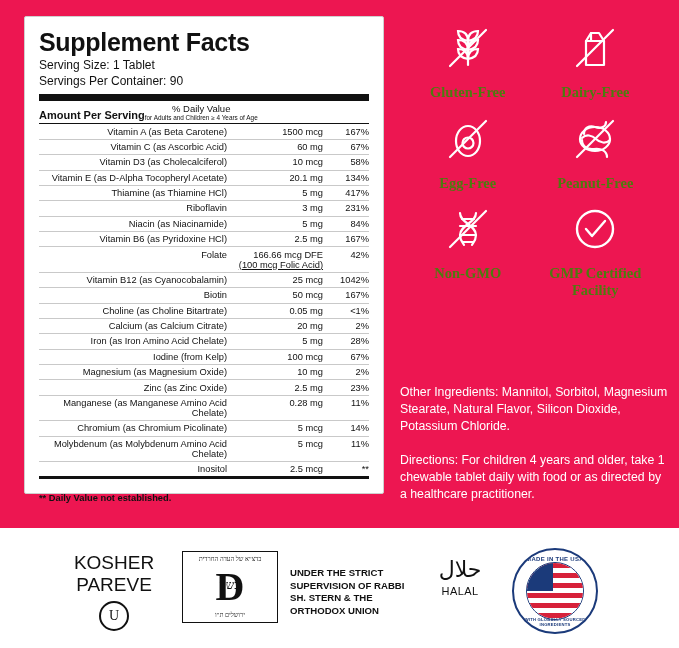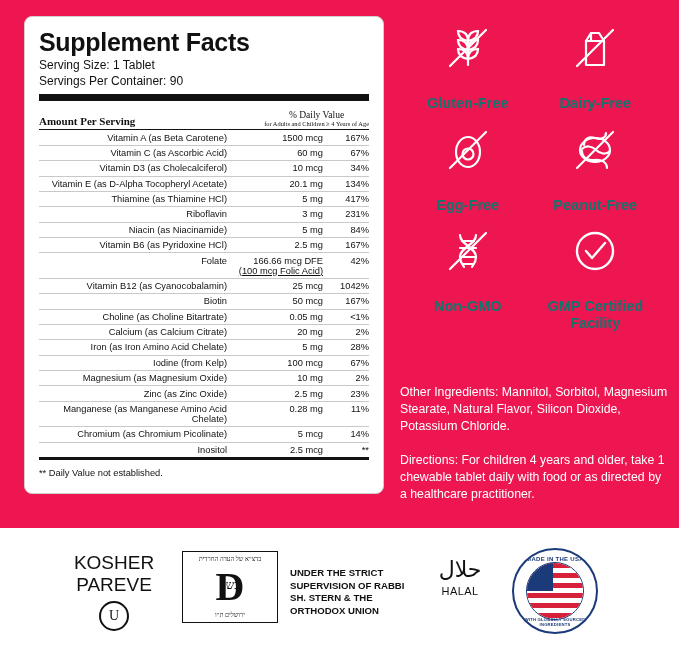--- a/index.html
+++ b/index.html
@@ -14,61 +14,61 @@
     position:absolute;left:0;top:0;width:679px;height:528px;
     background:#ed1651;
   }
   .bottom-bar{
     position:absolute;left:0;top:528px;width:679px;height:120px;background:#ffffff;
   }
 
   
   .panel{
     position:absolute;left:24px;top:16px;width:360px;height:478px;
-    background:#ffffff;border:1px solid #cfcfcf;border-radius:8px;
+    background:#ffffff;border:1px solid #cfcfcf;border-radius:2px;
     box-sizing:border-box;
     padding:12px 14px 10px 14px;
   }
   .sf-title{
     font-size:25px;font-weight:bold;color:#111;letter-spacing:-0.3px;line-height:1.05;
     margin:0 0 3px 0;
   }
   .sf-sub{font-size:12px;color:#111;line-height:1.32;}
   .rule-thick{height:7px;background:#111;margin:4px 0 0 0;}
   .rule-med{height:3px;background:#111;}
   .rule-thin{height:1px;background:#111;}
 
-  .hdr-row{display:flex;align-items:flex-end;justify-content:space-between;padding:9px 0 2px 0;font-family:Liberation Serif, serif;}
+  .hdr-row{display:flex;align-items:flex-end;padding:3px 0 2px 0;}
   .hdr-left{font-size:11px;font-weight:bold;color:#111;}
   .hdr-right{text-align:center;line-height:1.1;}
   .hdr-dv{font-size:9.5px;color:#111;}
   .hdr-note{font-size:6.4px;color:#111;}
 
   table.sf{width:100%;border-collapse:collapse;}
   table.sf td{
     font-size:9.3px;color:#111;padding:2.2px 0;vertical-align:top;
     border-bottom:1px solid #c9c9c9;
   }
   table.sf tr:last-child td{border-bottom:none;}
   td.nm{text-align:right;padding-right:4px;}
   td.amt{text-align:right;white-space:nowrap;padding-right:2px;width:96px;}
   td.dv{text-align:right;white-space:nowrap;width:46px;}
   .sub-line{font-size:9.3px;color:#111;text-decoration:underline;}
 
-  .footnote{font-size:9.3px;color:#111;padding-top:8px;}
+  .footnote{font-size:9.3px;color:#111;padding-top:14px;font-weight:bold;}
 
   
   .badges{
     position:absolute;left:404px;top:20px;width:255px;
   }
   .badge-row{display:flex;}
   .badge{width:128px;text-align:center;margin-bottom:10px;}
   .badge .art{height:56px;display:flex;align-items:center;justify-content:center;}
   .badge .cap{
-    color:#0f766e;font-size:14.5px;font-weight:bold;line-height:1.15;margin-top:19px;
+    color:#4d7c0f;font-size:14.5px;font-weight:bold;line-height:1.15;margin-top:8px;font-family:Liberation Serif, serif;
   }
   .badge .cap.two{font-size:14.5px;}
 
   
   .rtext{
     position:absolute;left:400px;width:268px;color:#fff;font-size:12.3px;line-height:1.38;
   }
   .rtext b{font-weight:normal;}
   #other-ing{top:384px;}
   #directions{top:452px;}
@@ -155,21 +155,21 @@
           <td class="dv">167%</td>
         </tr>
         <tr>
           <td class="nm">Vitamin C (as Ascorbic Acid)</td>
           <td class="amt">60  mg</td>
           <td class="dv">67%</td>
         </tr>
         <tr>
           <td class="nm">Vitamin D3 (as Cholecalciferol)</td>
           <td class="amt">10  mcg</td>
-          <td class="dv">34%</td>
+          <td class="dv">58%</td>
         </tr>
         <tr>
           <td class="nm">Vitamin E (as D-Alpha Tocopheryl Acetate)</td>
           <td class="amt">20.1  mg</td>
           <td class="dv">134%</td>
         </tr>
         <tr>
           <td class="nm">Thiamine (as Thiamine HCl)</td>
           <td class="amt">5  mg</td>
           <td class="dv">417%</td>
@@ -239,20 +239,25 @@
         </tr>
         <tr>
           <td class="nm">Manganese (as Manganese Amino Acid Chelate)</td>
           <td class="amt">0.28  mg</td>
           <td class="dv">11%</td>
         </tr>
         <tr>
           <td class="nm">Chromium (as Chromium Picolinate)</td>
           <td class="amt">5  mcg</td>
           <td class="dv">14%</td>
+        </tr>
+        <tr>
+          <td class="nm">Molybdenum (as Molybdenum Amino Acid Chelate)</td>
+          <td class="amt">5  mcg</td>
+          <td class="dv">11%</td>
         </tr>
         <tr>
           <td class="nm">Inositol</td>
           <td class="amt">2.5  mcg</td>
           <td class="dv">**</td>
         </tr>
       </tbody>
   </table>
 
   <div class="rule-med"></div>

